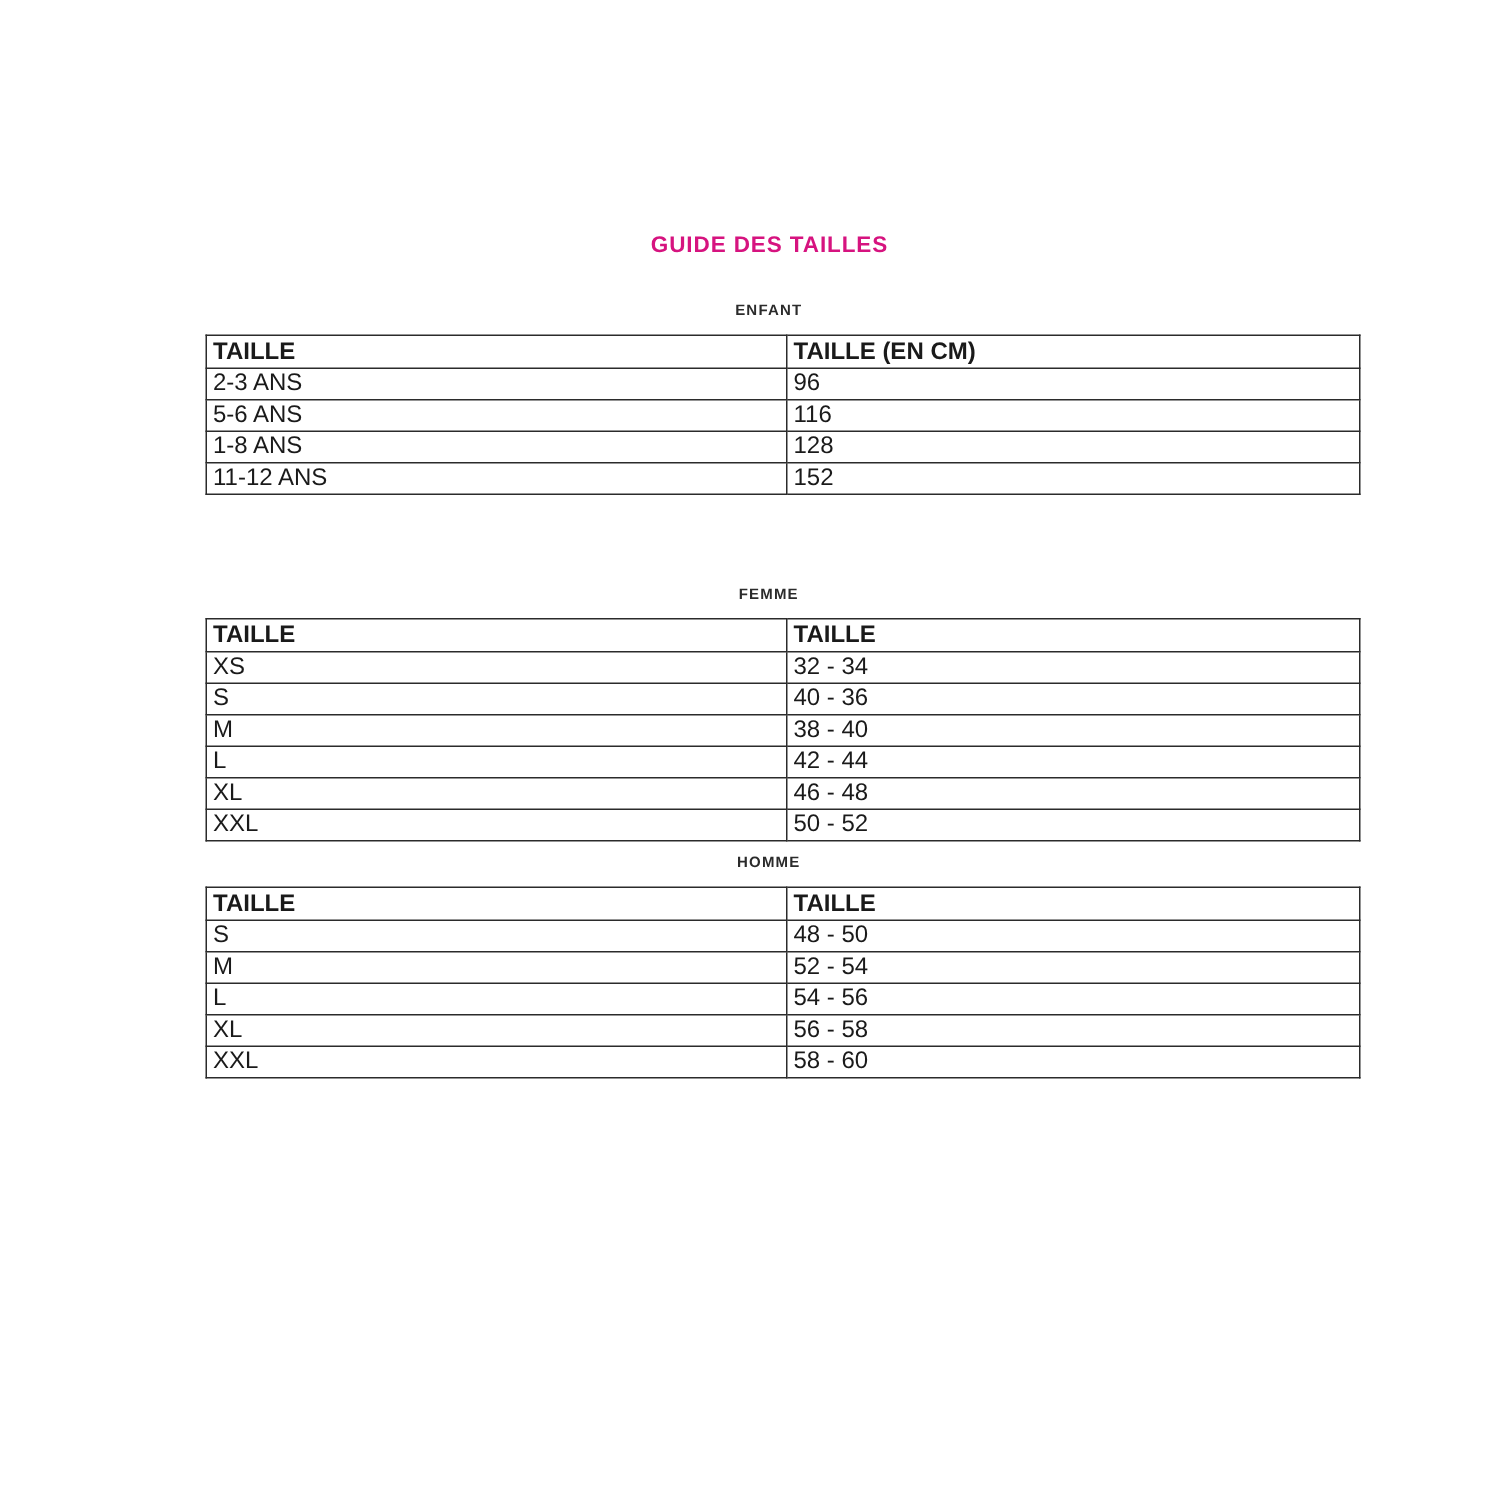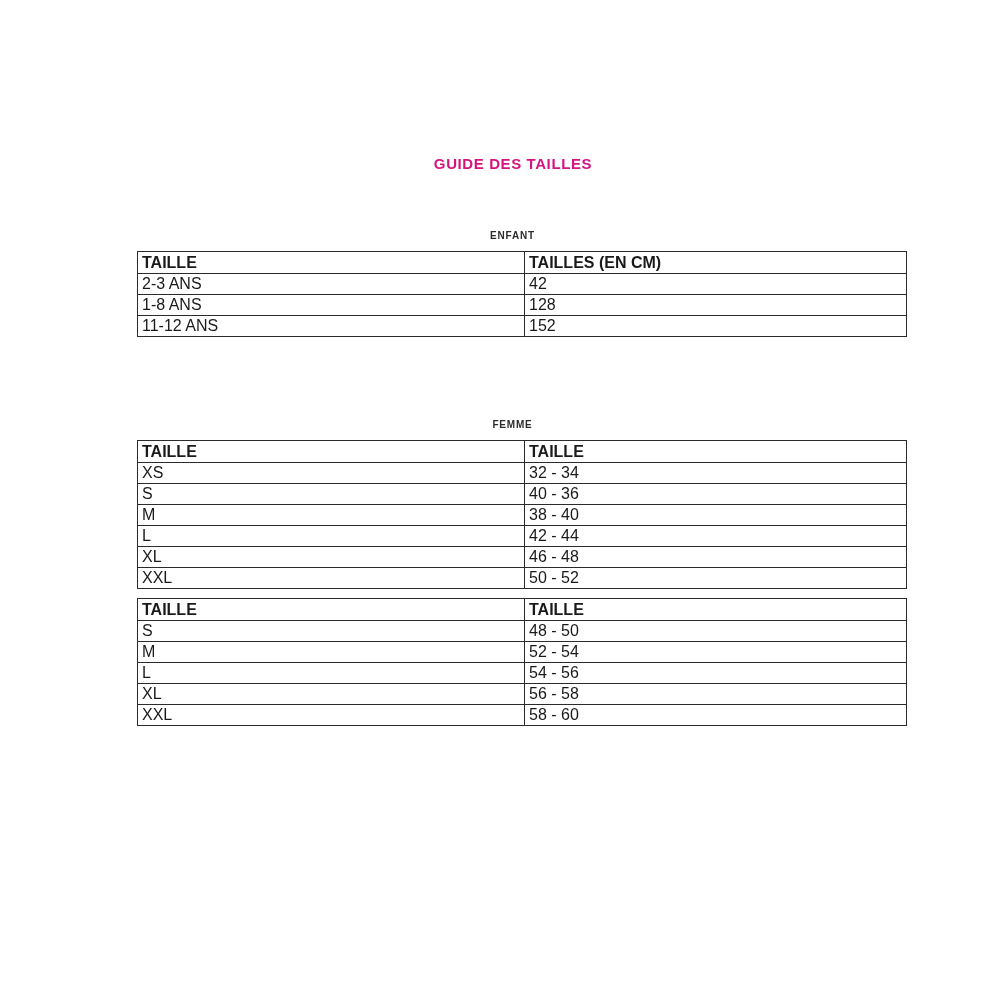--- a/index.html
+++ b/index.html
@@ -30,21 +30,20 @@
     text-align: center;
     font-size: 15px;
     font-weight: bold;
     letter-spacing: 0.6px;
     color: #d6137f;
   }
   .section {
     position: absolute;
     left: 137px;
     width: 751px;
-    margin-top: 28px;
   }
   .section-title {
     width: 751px;
     text-align: center;
     font-size: 10px;
     font-weight: bold;
     letter-spacing: 0.8px;
     color: #2b2b2b;
     margin-bottom: 10px;
   }
@@ -82,27 +81,31 @@
 <div class="page">
 
   <div class="guide-title" style="color: rgb(214, 19, 127);">GUIDE DES TAILLES</div>
 
   <div class="section" id="enfant-section">
     <div class="section-title">ENFANT</div>
     <table class="size-table">
       <thead>
         <tr>
           <th class="col-a">TAILLE</th>
-          <th class="col-b">TAILLES (EN CM)</th>
+          <th class="col-b">TAILLE (EN CM)</th>
         </tr>
       </thead>
       <tbody>
         <tr>
           <td class="col-a">2-3 ANS</td>
-          <td class="col-b">42</td>
+          <td class="col-b">96</td>
+        </tr>
+        <tr>
+          <td class="col-a">5-6 ANS</td>
+          <td class="col-b">116</td>
         </tr>
         <tr>
           <td class="col-a">1-8 ANS</td>
           <td class="col-b">128</td>
         </tr>
         <tr>
           <td class="col-a">11-12 ANS</td>
           <td class="col-b">152</td>
         </tr>
       </tbody>
@@ -141,20 +144,21 @@
         </tr>
         <tr>
           <td class="col-a">XXL</td>
           <td class="col-b">50 - 52</td>
         </tr>
       </tbody>
     </table>
   </div>
 
   <div class="section" id="homme-section">
+    <div class="section-title">HOMME</div>
     <table class="size-table">
       <thead>
         <tr>
           <th class="col-a">TAILLE</th>
           <th class="col-b">TAILLE</th>
         </tr>
       </thead>
       <tbody>
         <tr>
           <td class="col-a">S</td>

